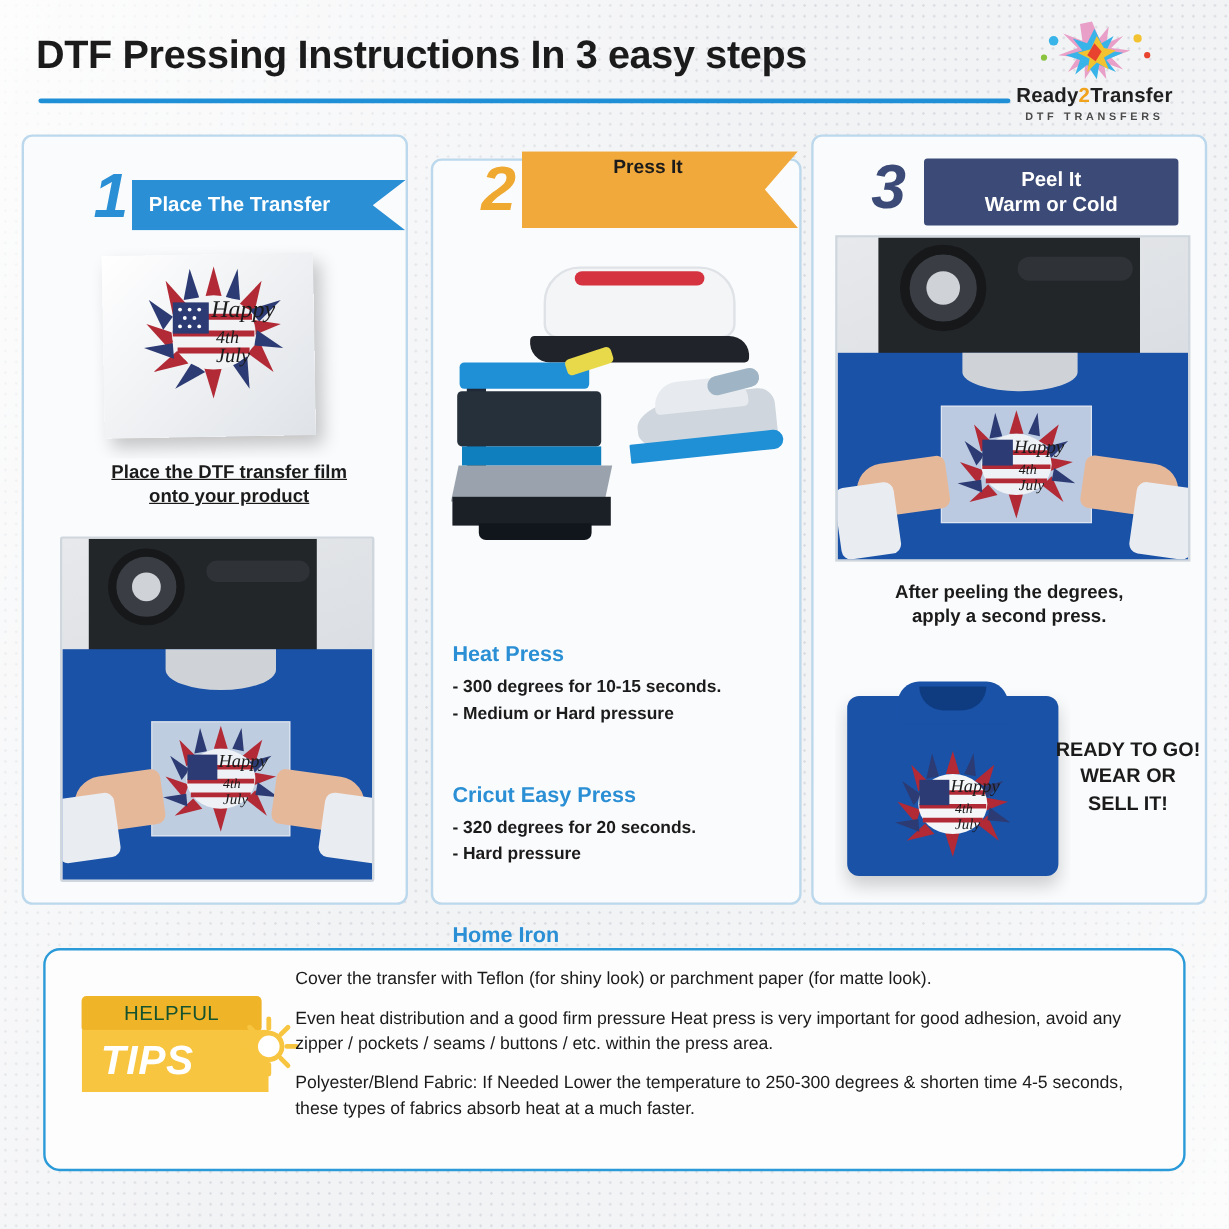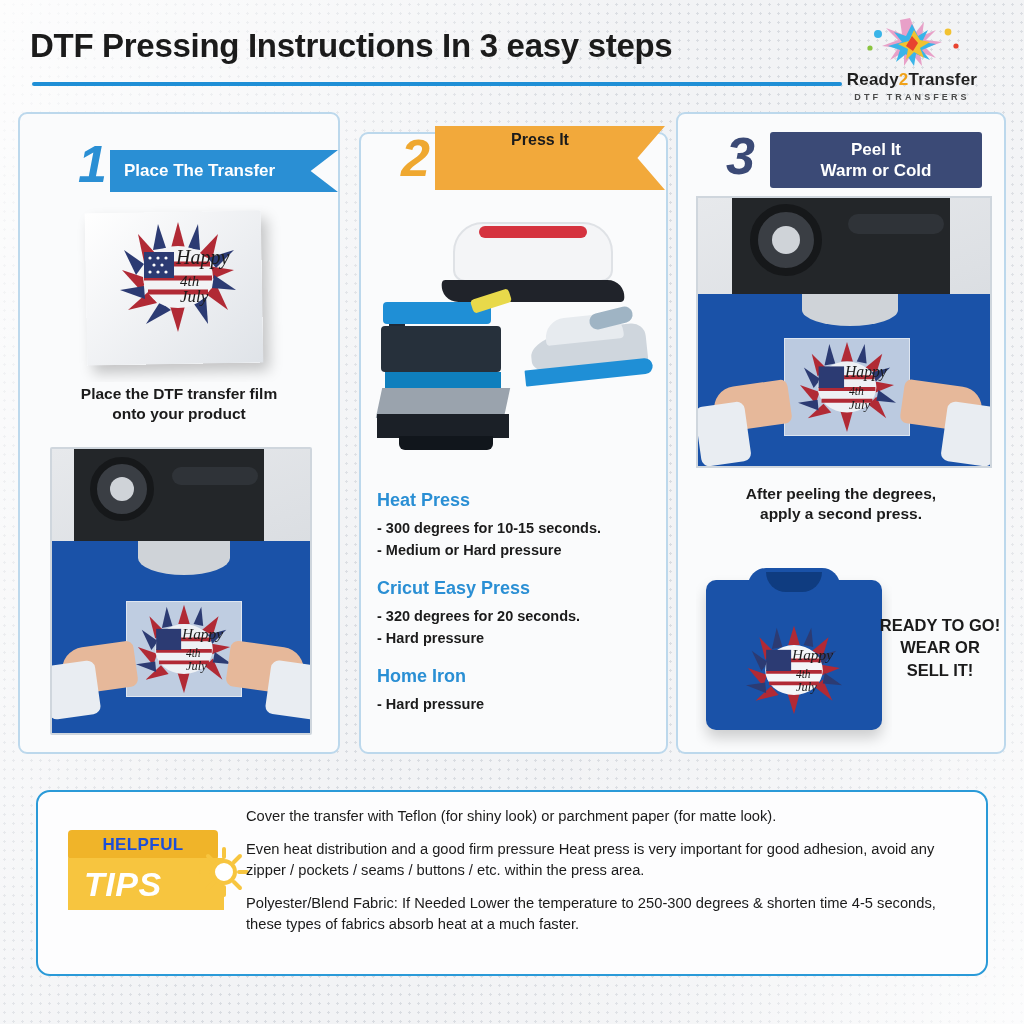--- a/index.html
+++ b/index.html
@@ -97,42 +97,42 @@
 
   .caption {
     position: absolute; text-align: center; font-size: 15.5px; font-weight: bold;
     color: #1b1b1b; line-height: 1.3; width: 100%;
   }
 
   
   .s2-list { position: absolute; left: 16px; top: 356px; width: 290px; }
   .s2-h { font-size: 18px; font-weight: bold; color: #2a8fd4; margin-bottom: 6px; }
   .s2-li { font-size: 14.5px; font-weight: bold; color: #1b1b1b; line-height: 1.55; }
-  .s2-grp { margin-bottom: 16px; }
+  .s2-grp { margin-bottom: 16px; margin-top: 45px; }
 
   .warmcold {
     position: absolute; left: 0; width: 100%; text-align: center;
     font-size: 23px; font-weight: bold; color: #1f8fd6;
   }
 
   .ready {
     position: absolute; font-size: 16.5px; font-weight: bold; color: #1b1b1b;
     line-height: 1.35; text-align: center;
   }
 
   
   .tips-box {
     position: absolute; left: 36px; top: 790px; width: 952px; height: 186px;
     background: #fdfdfe; border: 2px solid #2a9ad8; border-radius: 14px;
   }
   .tips-badge { position: absolute; left: 24px; top: 28px; width: 190px; height: 130px; }
   .tips-ribbon {
     position: absolute; left: 6px; top: 10px; width: 150px; height: 30px;
     background: #f0b429; border-radius: 4px;
-    color: #1d4ed8; font-weight: bold; font-size: 17px;
+    color: #14532d; font-weight: normal; font-size: 17px;
     display: flex; align-items: center; justify-content: center;
     letter-spacing: .4px;
     box-shadow: 0 2px 0 rgba(0,0,0,.06);
   }
   .tips-tag {
     position: absolute; left: 6px; top: 38px; width: 156px; height: 52px;
     background: #f7c53f;
     clip-path: polygon(0 0, 100% 0, 100% 100%, 24% 100%, 12% 118%, 10% 100%, 0 100%);
     color: #fff; font-weight: bold; font-size: 34px; font-style: italic;
     display: flex; align-items: center; padding-left: 16px;
@@ -229,21 +229,21 @@
                 <circle cx="48" cy="50" r="1.6"></circle>
             </g>
             <text x="58" y="42" font-family="'Liberation Serif',serif" font-style="italic" font-size="20" fill="#1b1b1b">Happy</text>
             <text x="62" y="64" font-family="'Liberation Serif',serif" font-style="italic" font-size="15" fill="#1b1b1b">4th</text>
             <text x="62" y="80" font-family="'Liberation Serif',serif" font-style="italic" font-size="17" fill="#1b1b1b">July</text>
           </g>
         </g>
       </svg>
     </div>
 
-    <div class="caption" style="left:0; top:270px; padding:0 24px; white-space:pre-line;">Place the DTF transfer film
+    <div class="caption" style="left:12px; top:270px; padding:0 24px; white-space:pre-line;text-decoration:underline;">Place the DTF transfer film
 onto your product</div>
 
     <div class="photo bordered" style="left:30px; top:333px; width:262px; height:288px; border-radius:2px;
                 background:linear-gradient(160deg,#e7e9ec 0%,#dde0e4 40%,#cfd3d8 100%);">
 
       <div style="position:absolute;left:22px;top:0;width:190px;height:108px;background:#232629;border-radius:0 0 10px 10px;"></div>
       <div style="position:absolute;left:38px;top:8px;width:64px;height:64px;border-radius:50%;background:#3a3e44;border:7px solid #16181a;"></div>
       <div style="position:absolute;left:58px;top:28px;width:24px;height:24px;border-radius:50%;background:#cfd3d8;"></div>
       <div style="position:absolute;left:120px;top:18px;width:86px;height:18px;background:#2f3338;border-radius:9px;"></div>
 

